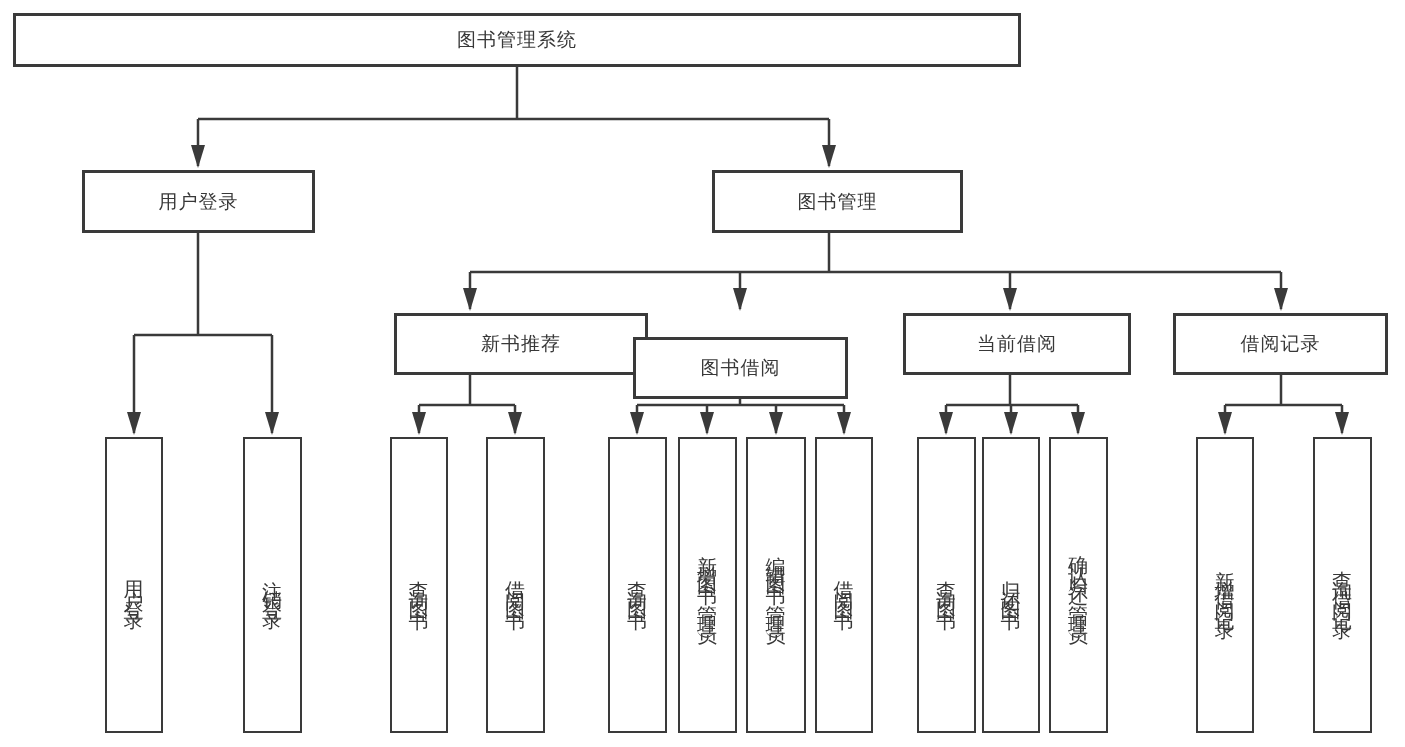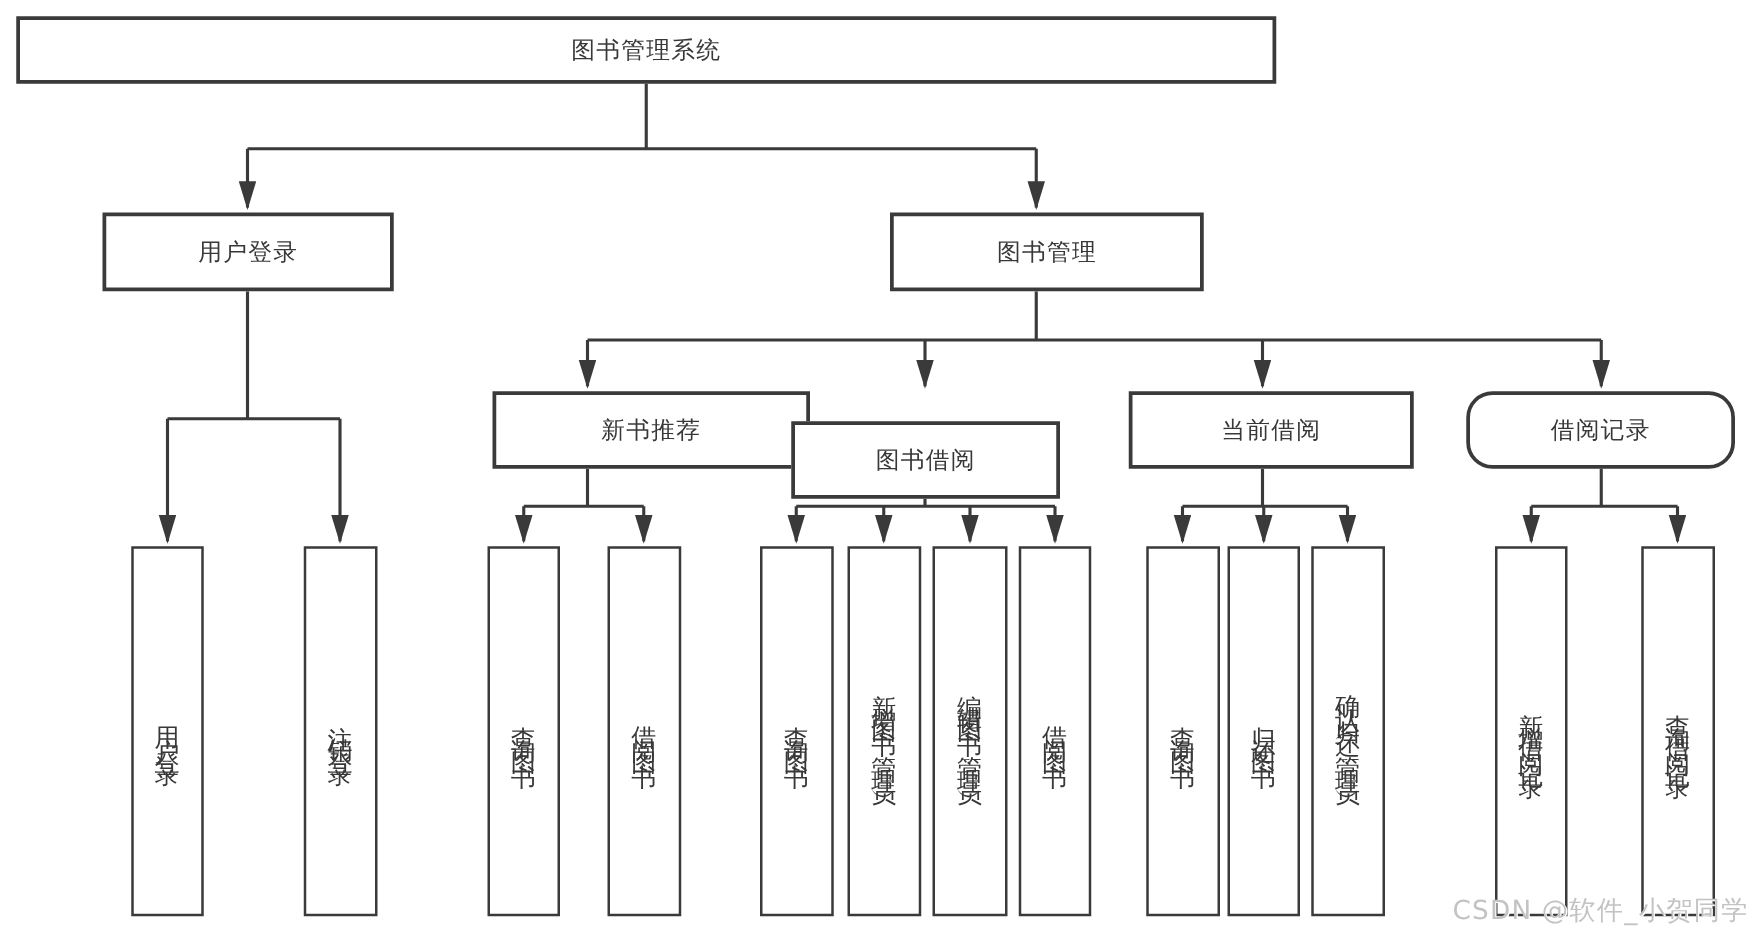--- a/index.html
+++ b/index.html
@@ -109,21 +109,21 @@
 
   <div class="node" style="left:363px;top:313px;width:254px;height:62px;margin-left:31px;">
     <span>新书推荐</span>
   </div>
   <div class="node" style="left:633px;top:313px;width:215px;height:62px;margin-top:24px;">
     <span>图书借阅</span>
   </div>
   <div class="node" style="left:903px;top:313px;width:228px;height:62px;">
     <span>当前借阅</span>
   </div>
-  <div class="node" style="left:1173px;top:313px;width:215px;height:62px;border-radius:21px;">
+  <div class="node" style="left:1173px;top:313px;width:215px;height:62px;">
     <span>借阅记录</span>
   </div>
 
   <div class="node leaf" style="left:105px;top:437px;width:58px;height:296px;">
     <span class="vtext">用户登录</span>
   </div>
   <div class="node leaf" style="left:243px;top:437px;width:59px;height:296px;">
     <span class="vtext">注销登录</span>
   </div>
 
@@ -157,15 +157,14 @@
     <span class="vtext">确认归还（管理员）</span>
   </div>
 
   <div class="node leaf" style="left:1196px;top:437px;width:58px;height:296px;">
     <span class="vtext">新增借阅记录</span>
   </div>
   <div class="node leaf" style="left:1313px;top:437px;width:59px;height:296px;">
     <span class="vtext">查询借阅记录</span>
   </div>
 
-  <div class="watermark">CSDN @软件_小贺同学</div>
 
 </div>
 
 </body></html>

